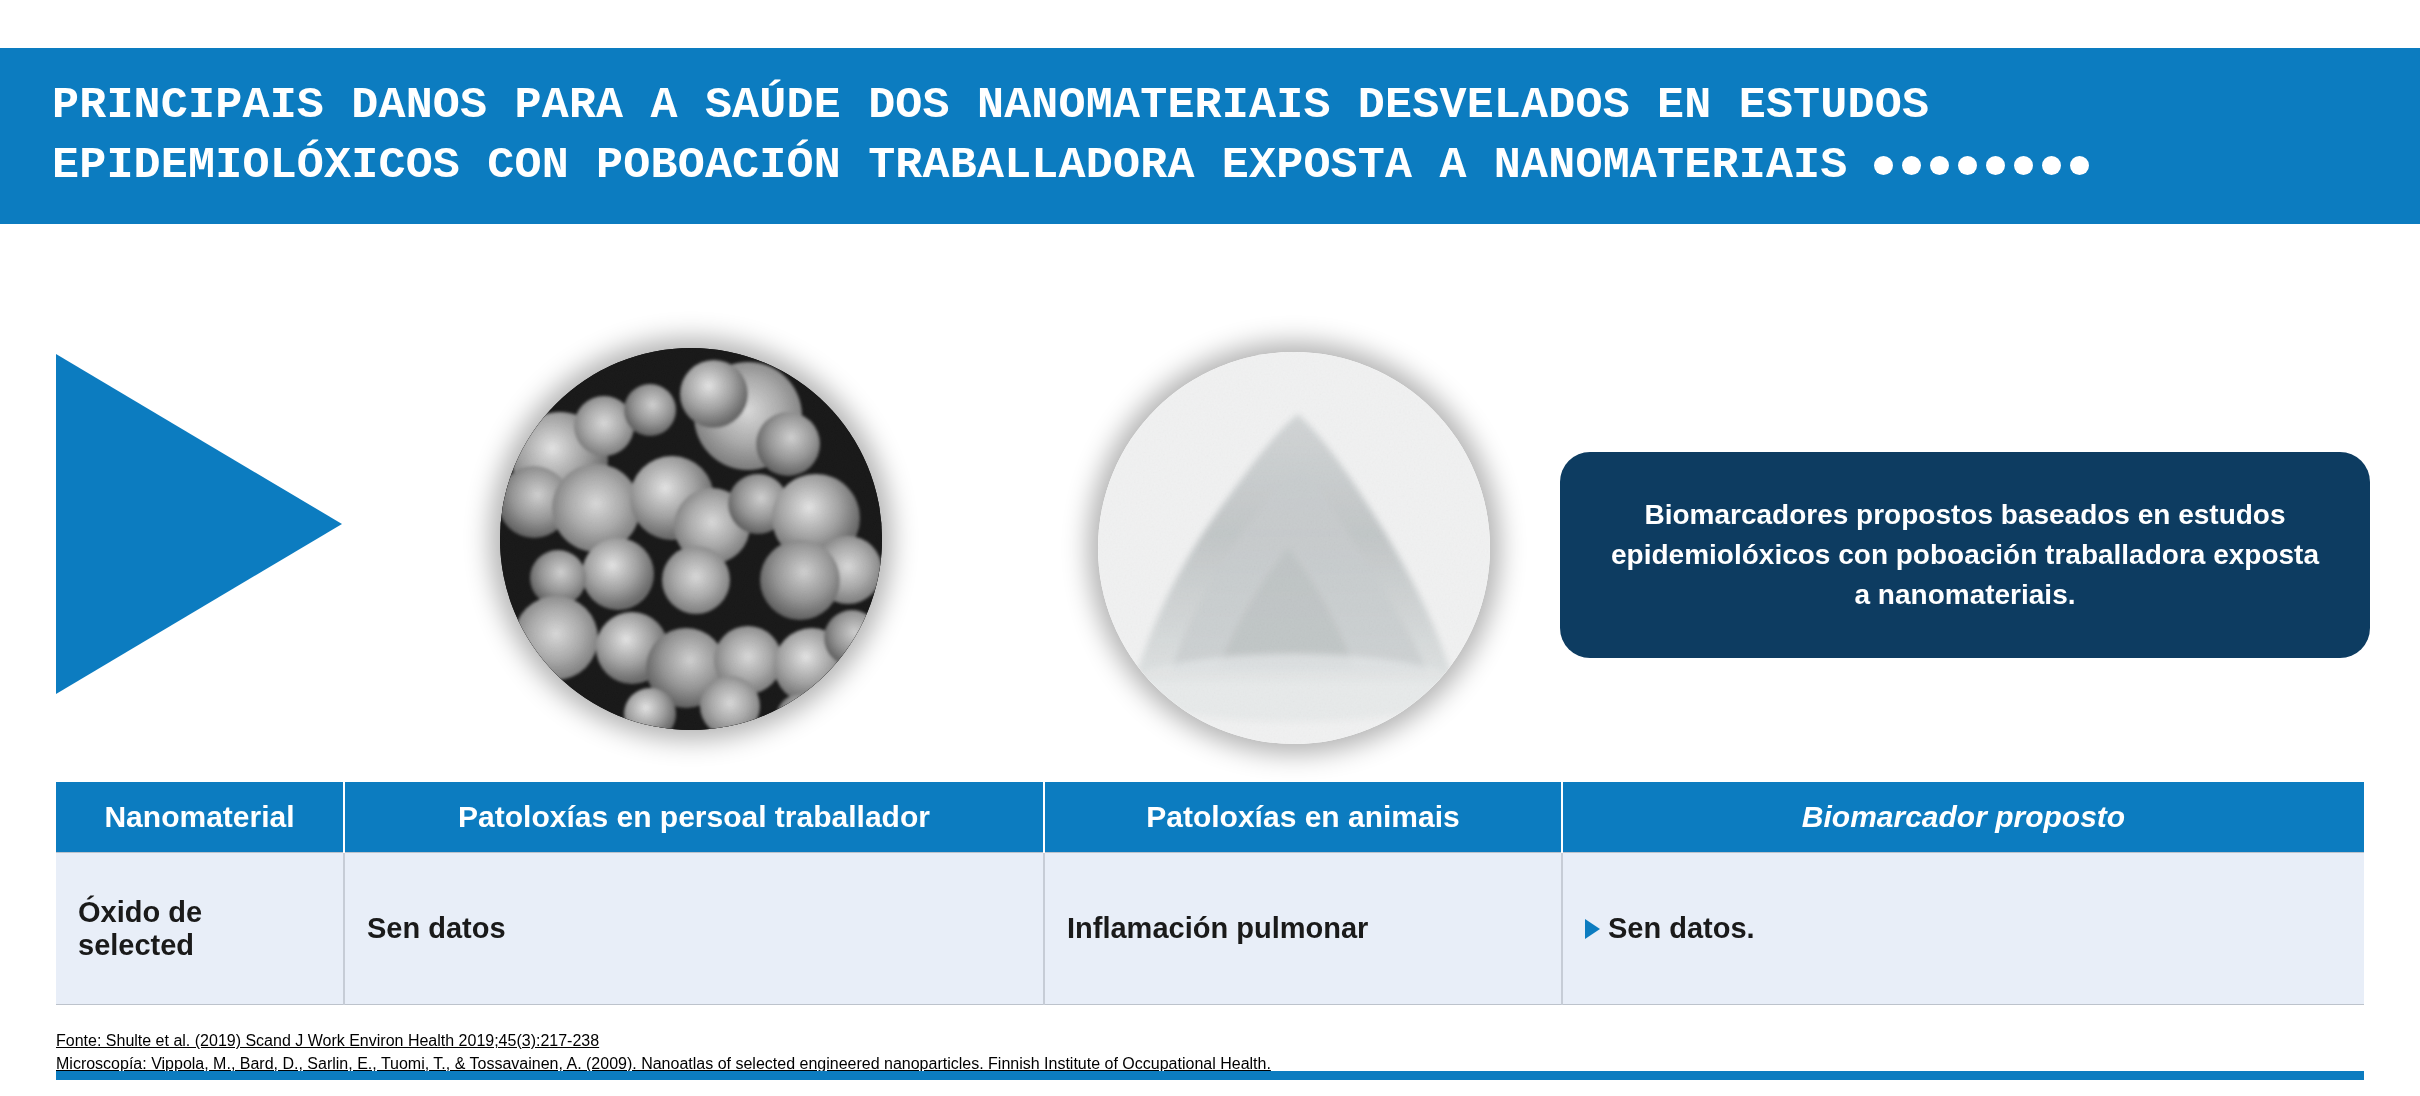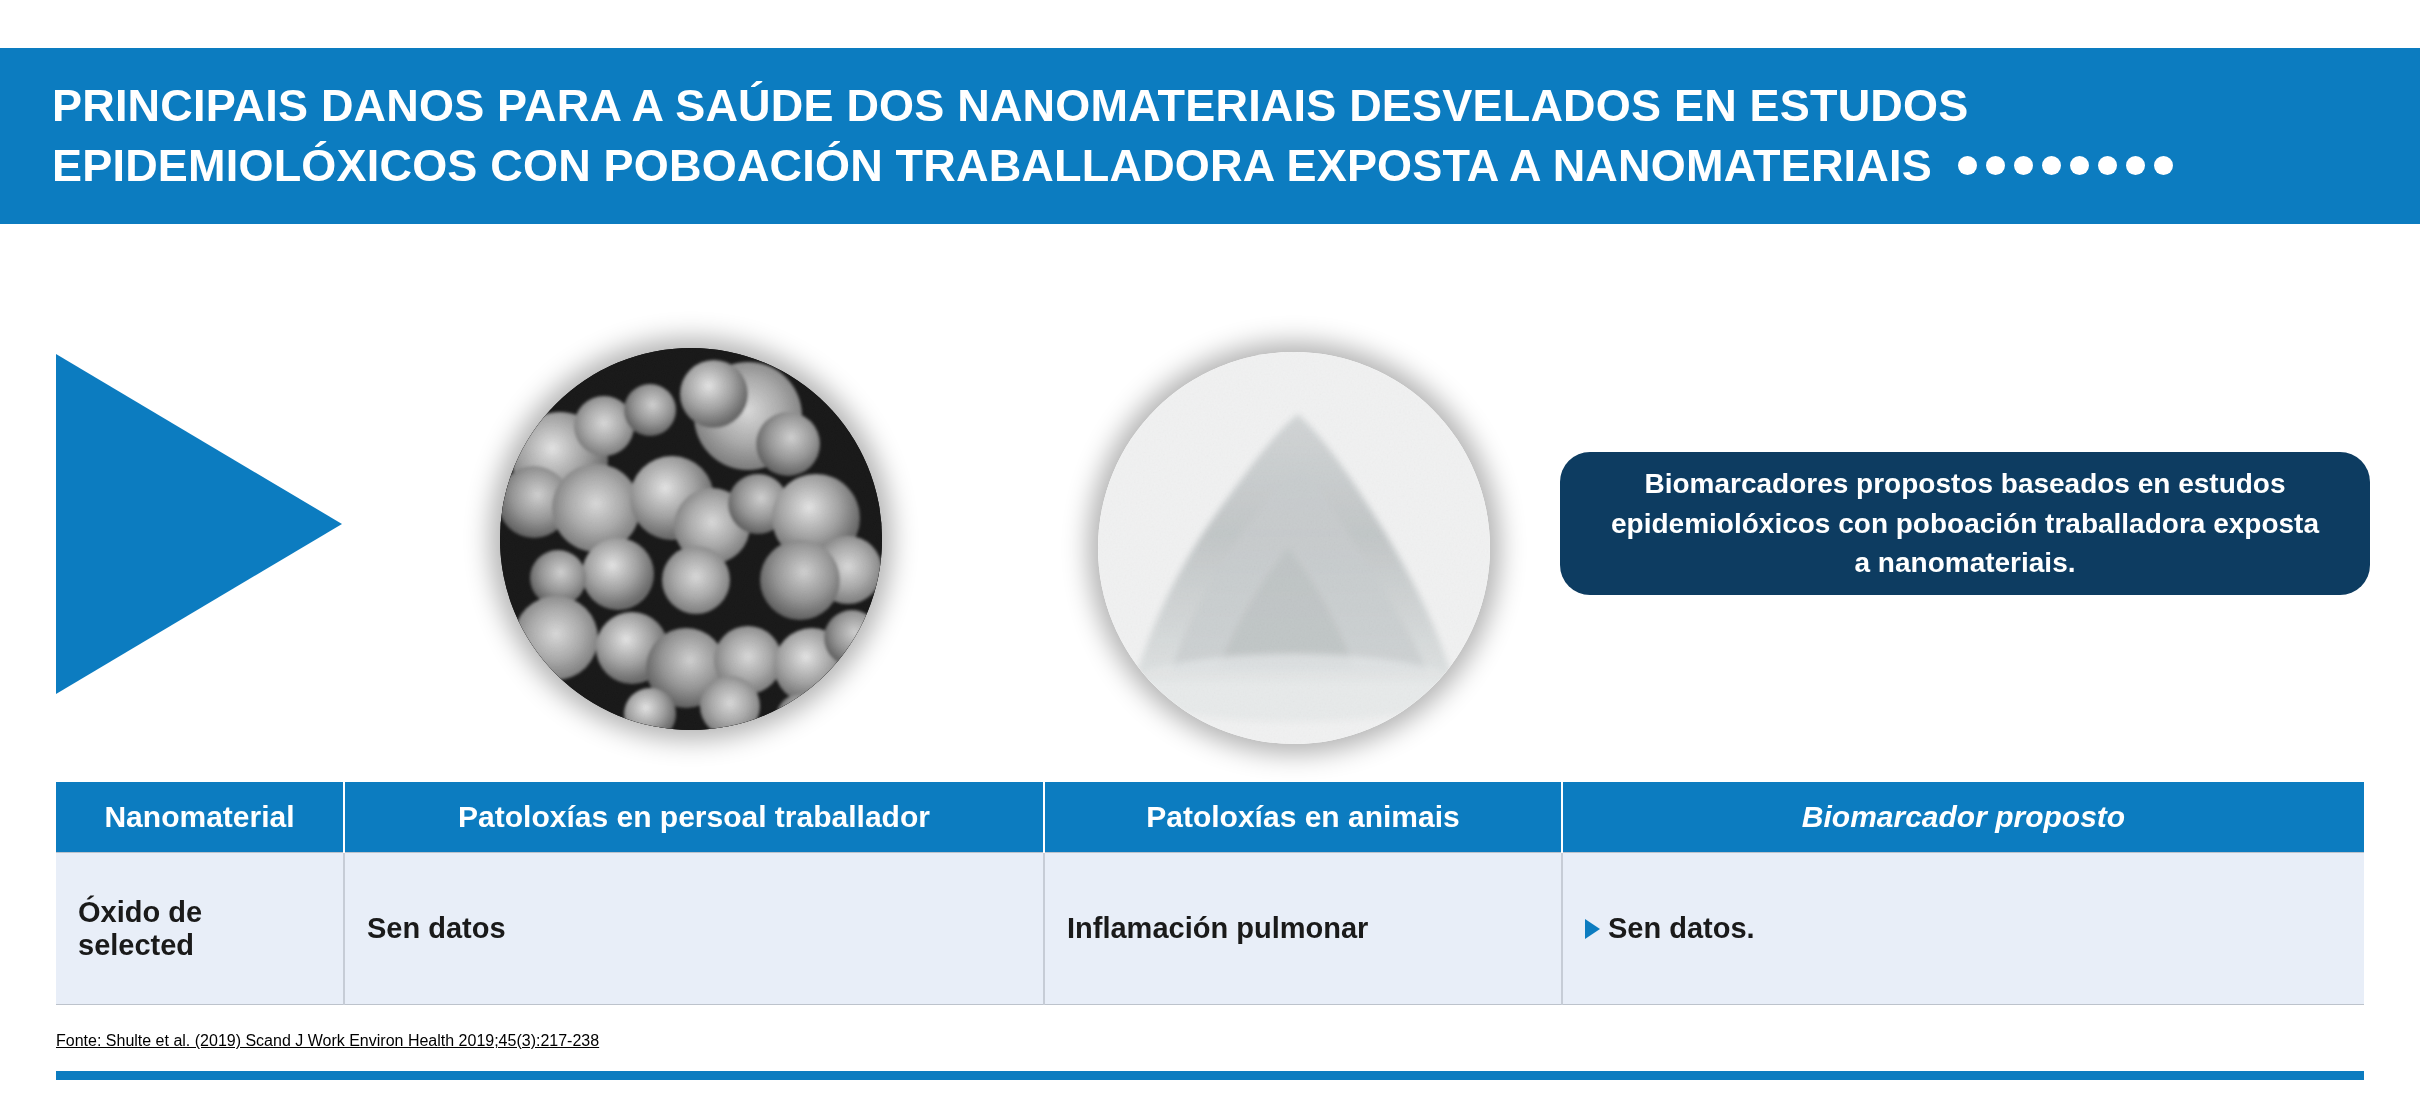--- a/index.html
+++ b/index.html
@@ -28,20 +28,21 @@
     height: 176px;
     background: #0c7cc0;
     display: flex;
     align-items: center;
   }
 
   .header-inner {
     padding-left: 52px;
     padding-right: 32px;
     width: 100%;
+    font-family: Liberation Mono, monospace;
   }
 
   .header-line {
     color: #ffffff;
     font-size: 45px;
     font-weight: bold;
     letter-spacing: 0.2px;
     line-height: 1.33;
     white-space: nowrap;
     display: flex;
@@ -96,21 +97,21 @@
   }
 
   .circle-img svg { display: block; width: 100%; height: 100%; }
 
   
   .callout-box {
     position: absolute;
     left: 1560px;
     top: 452px;
     width: 810px;
-    height: 143px;
+    height: 206px;
     background: #0d3c61;
     border-radius: 30px;
     display: flex;
     align-items: center;
     padding: 0 42px;
   }
 
   .callout-text {
     color: #ffffff;
     font-size: 28px;
@@ -350,17 +351,18 @@
             <span class="bullet-tri"></span>
             <span>Sen datos.</span>
           </span>
         </td>
       </tr>
     </tbody>
   </table>
 
   <div class="footnotes">
     <a class="footnote" href="#">Fonte: Shulte et al. (2019) Scand J Work Environ Health 2019;45(3):217-238</a>
+    <a class="footnote" href="#">Microscopía: Vippola, M., Bard, D., Sarlin, E., Tuomi, T., &amp; Tossavainen, A. (2009). Nanoatlas of selected engineered nanoparticles. Finnish Institute of Occupational Health.</a>
   </div>
 
   <div class="bottom-bar"></div>
 
 </div>
 
 </body></html>

